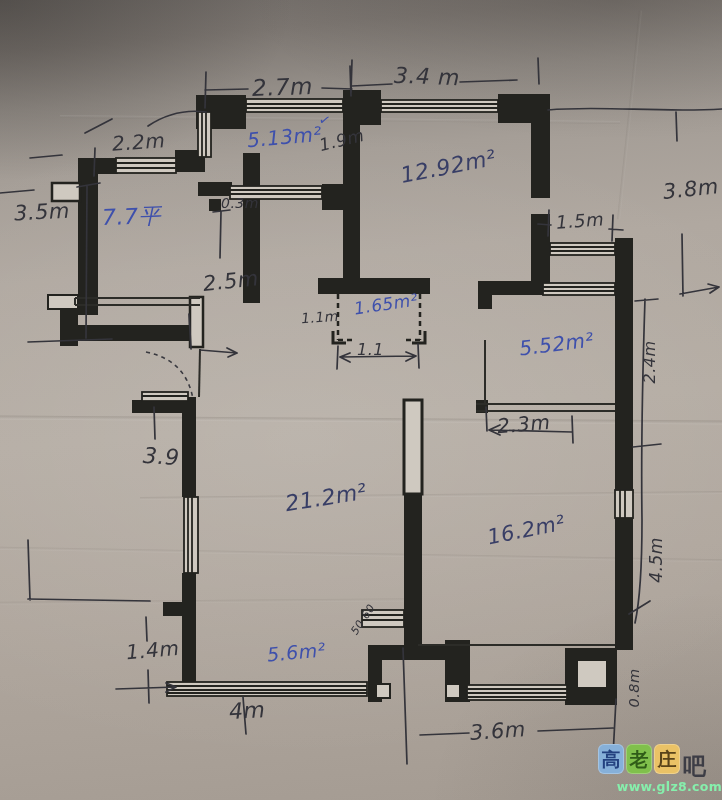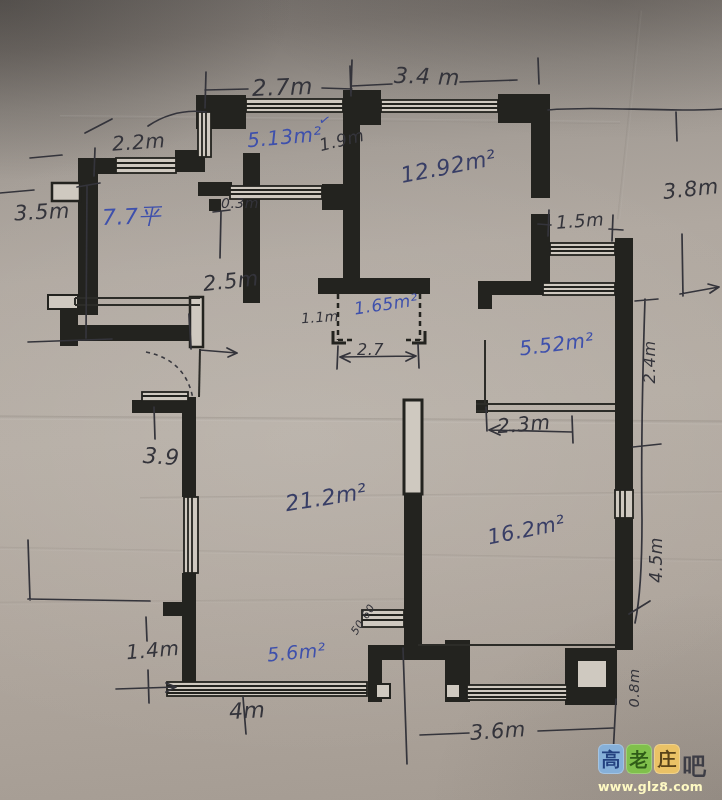--- a/index.html
+++ b/index.html
@@ -171,21 +171,21 @@
   <div class="lbl" style="left:252px;top:76px;font-size:23px;transform:rotate(-2deg)">2.7m</div>
   <div class="lbl" style="left:394px;top:66px;font-size:22px;transform:rotate(2deg)">3.4 m</div>
   <div class="lbl" style="left:112px;top:132px;font-size:20px;transform:rotate(-4deg)">2.2m</div>
   <div class="lbl" style="left:319px;top:132px;font-size:17px;transform:rotate(-14deg)">1.9m</div>
   <div class="lbl" style="left:663px;top:179px;font-size:21px;transform:rotate(-6deg)">3.8m</div>
   <div class="lbl" style="left:14px;top:202px;font-size:21px;transform:rotate(-3deg)">3.5m</div>
   <div class="lbl" style="left:221px;top:196px;font-size:14px">0.3m</div>
   <div class="lbl" style="left:203px;top:271px;font-size:21px;transform:rotate(-6deg)">2.5m</div>
   <div class="lbl" style="left:556px;top:212px;font-size:18px;transform:rotate(-4deg)">1.5m</div>
   <div class="lbl" style="left:301px;top:310px;font-size:14px;transform:rotate(-4deg)">1.1m</div>
-  <div class="lbl" style="left:357px;top:342px;font-size:16px">2.7</div>
+  <div class="lbl" style="left:357px;top:342px;font-size:16px">1.1</div>
   <div class="lbl vert" style="left:622px;top:352px;font-size:16px">2.4m</div>
   <div class="lbl" style="left:497px;top:414px;font-size:20px;transform:rotate(-5deg)">2.3m</div>
   <div class="lbl" style="left:143px;top:446px;font-size:22px;transform:rotate(4deg)">3.9</div>
   <div class="lbl vert" style="left:628px;top:550px;font-size:17px">4.5m</div>
   <div class="lbl" style="left:126px;top:640px;font-size:20px;transform:rotate(-5deg)">1.4m</div>
   <div class="lbl" style="left:229px;top:700px;font-size:22px;transform:rotate(-3deg)">4m</div>
   <div class="lbl" style="left:470px;top:721px;font-size:21px;transform:rotate(-4deg)">3.6m</div>
   <div class="lbl vert" style="left:607px;top:678px;font-size:14.5px">0.8m</div>
   <div class="lbl" style="left:346px;top:614px;font-size:11px;transform:rotate(-56deg)">50 60</div>
 
@@ -199,15 +199,15 @@
   <div class="lbl" style="left: 487px; top: 520px; font-size: 21px; transform: rotate(-11deg); color: rgb(56, 62, 102);">16.2m²</div>
   <div class="lbl" style="left: 267px; top: 643px; font-size: 19px; transform: rotate(-5deg); color: rgb(62, 80, 172);">5.6m²</div>
 
   <div class="wm">
     <div class="wm-row">
       <div class="wm-tile" style="background-color: rgb(134, 176, 217); color: rgb(35, 65, 127);">高</div>
       <div class="wm-tile" style="background-color: rgb(128, 192, 76); color: rgb(47, 92, 24);">老</div>
       <div class="wm-tile" style="background-color: rgb(234, 194, 102); color: rgb(89, 67, 26);">庄</div>
       <div class="wm-suffix" style="color: rgb(61, 61, 69);">吧</div>
     </div>
-    <div class="wm-url" style="color: #fef9c3;">www.glz8.com</div>
+    <div class="wm-url" style="color: #86efac; text-align: right;">www.glz8.com</div>
   </div>
 </div>
 
 </body></html>

